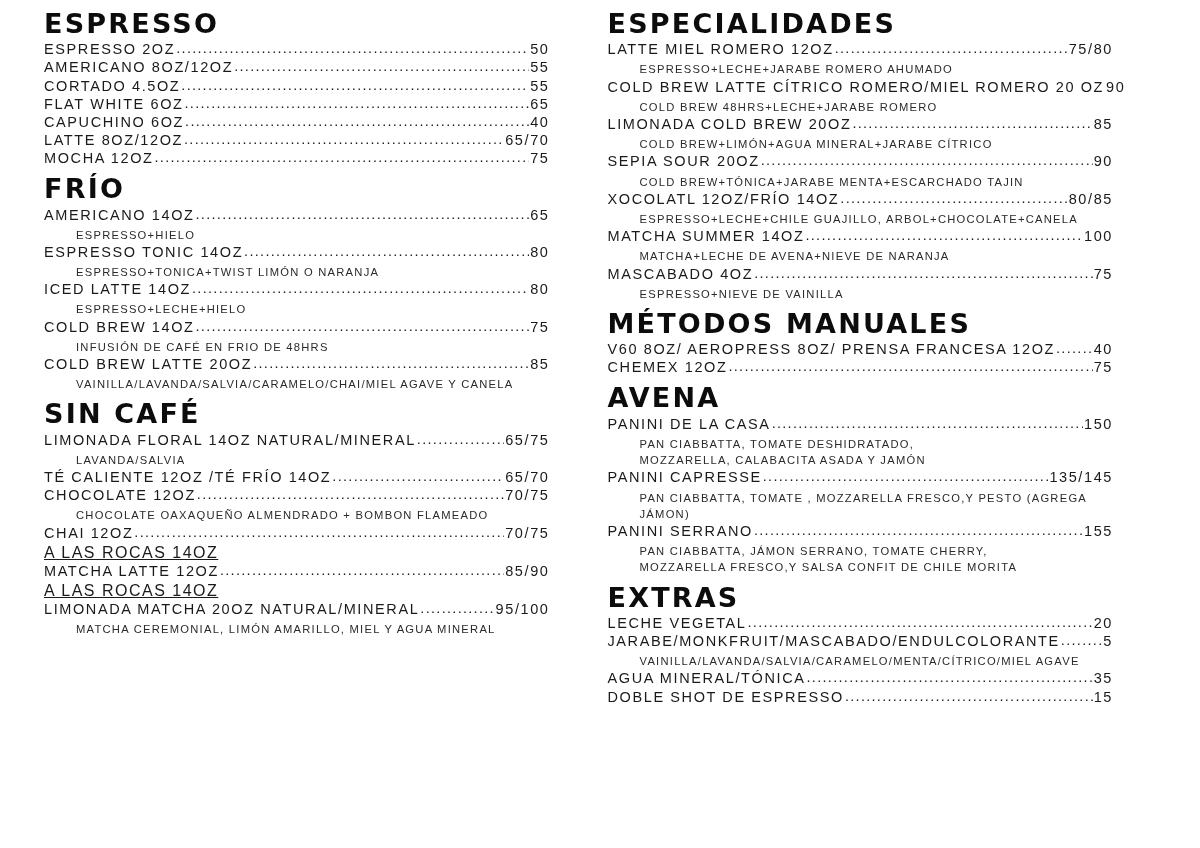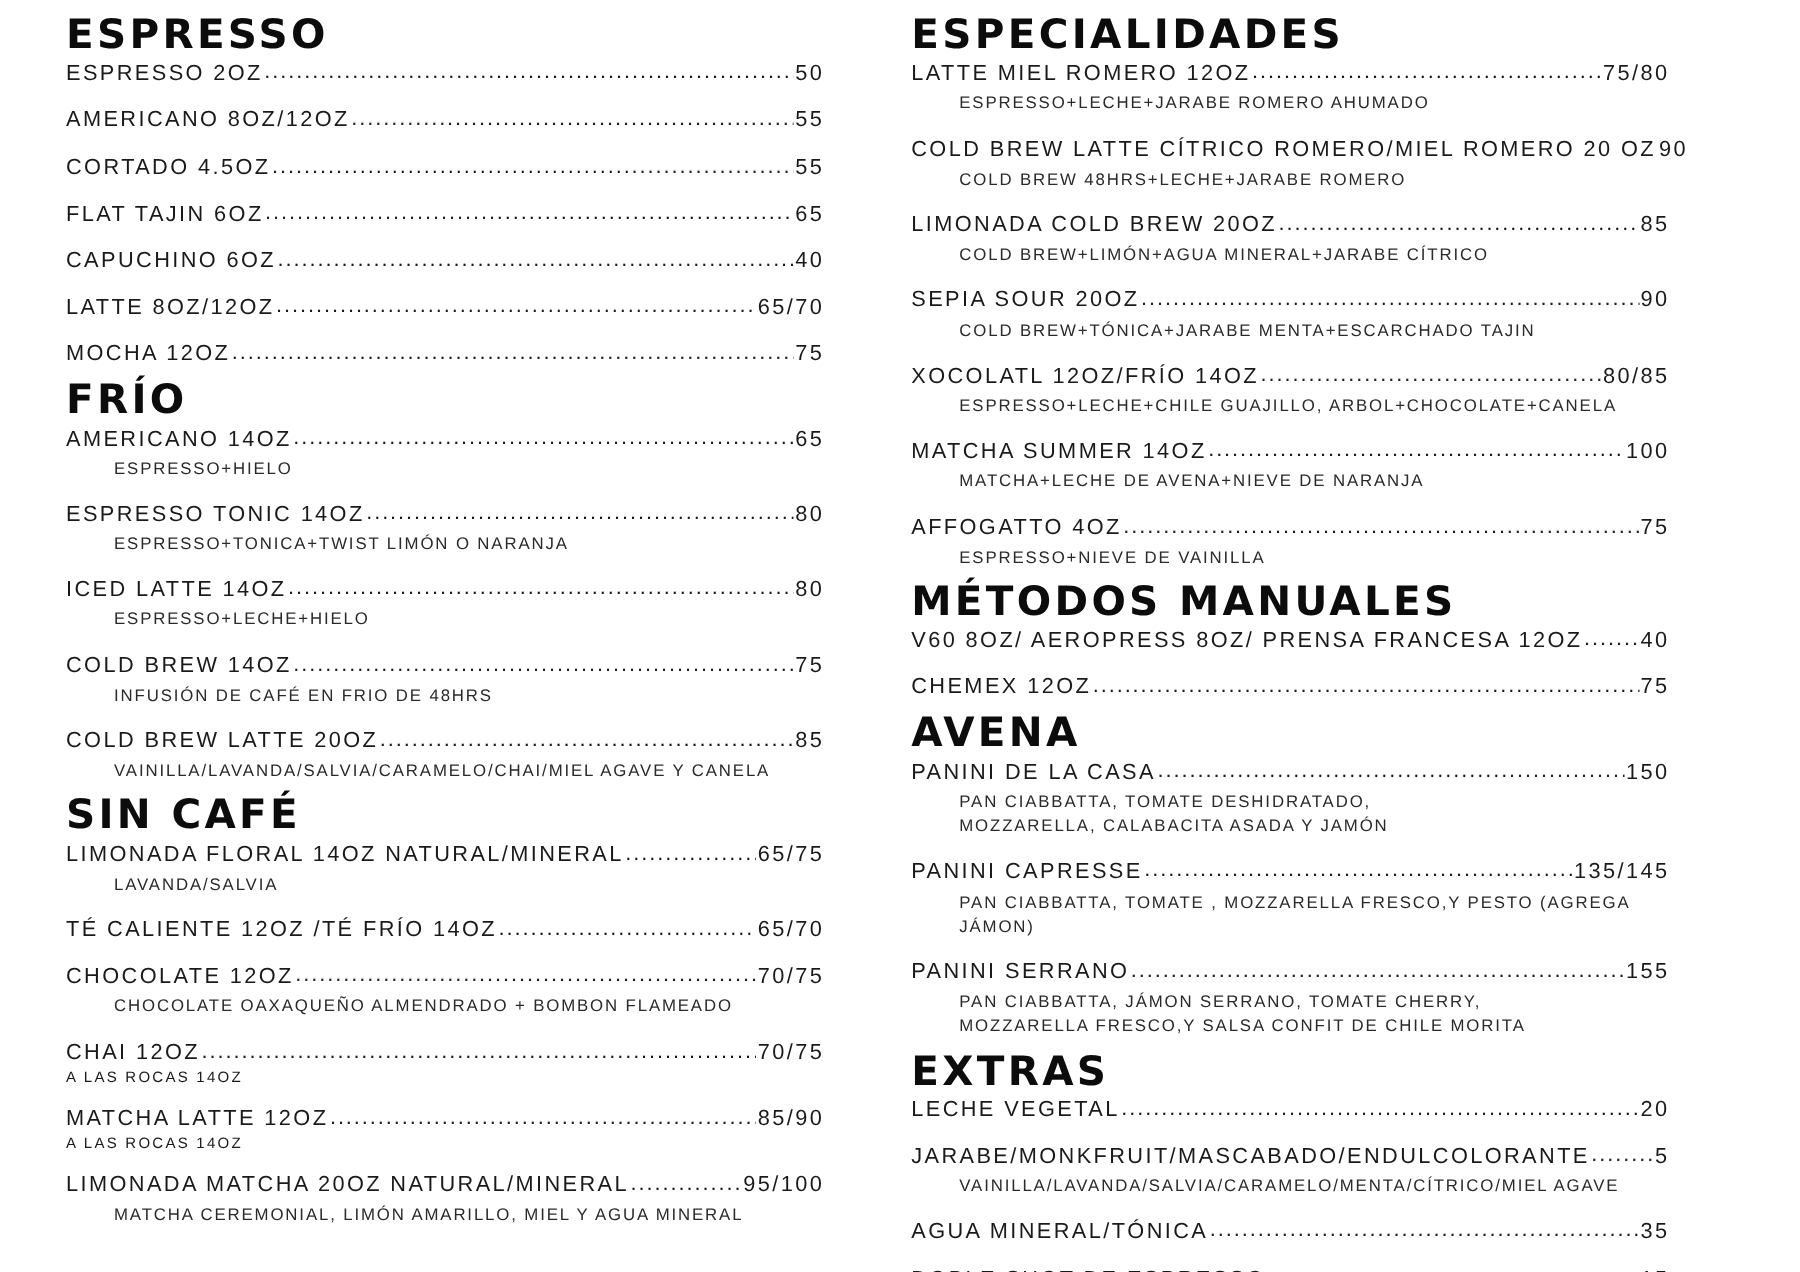--- a/index.html
+++ b/index.html
@@ -24,21 +24,20 @@
     font-family: "DejaVu Sans", sans-serif;
     font-weight: bold;
     font-size: 27px;
     letter-spacing: 2.2px;
     margin: 8px 0 1px 0;
     line-height: 1.05;
     color: #0c0c0c;
   }
   .section-title.first { margin-top: 0; }
   .item {
-    margin-top: 13px;
   }
   .item-line {
     display: flex;
     align-items: flex-end;
     font-size: 14.5px;
     letter-spacing: 1.6px;
     color: #1a1a1a;
     white-space: nowrap;
     line-height: 1.25;
   }
@@ -58,24 +57,25 @@
   .desc {
     font-size: 11.2px;
     letter-spacing: 1.25px;
     color: #2a2a2a;
     margin-top: 3px;
     line-height: 1.45;
     white-space: pre-line;
     padding-left: 32px;
   }
   .sub-under {
-    font-size: 10px;
+    font-size: 16px;
     letter-spacing: 1.5px;
     color: #1a1a1a;
     margin-top: 2px;
+    text-decoration: underline;
   }
   
   .section-title + .item { margin-top: 2px; }
 </style>
 </head>
 <body>
 
 <div id="menu">
     <div class="column">
       <div class="section-title first">ESPRESSO</div>
@@ -95,21 +95,21 @@
       </div>
       <div class="item">
         <div class="item-line">
           <span class="item-name">CORTADO 4.5OZ</span>
           <span class="dots">........................................................................................................................................................................................................</span>
           <span class="price">55</span>
         </div>
       </div>
       <div class="item">
         <div class="item-line">
-          <span class="item-name">FLAT TAJIN 6OZ</span>
+          <span class="item-name">FLAT WHITE 6OZ</span>
           <span class="dots">........................................................................................................................................................................................................</span>
           <span class="price">65</span>
         </div>
       </div>
       <div class="item">
         <div class="item-line">
           <span class="item-name">CAPUCHINO 6OZ</span>
           <span class="dots">........................................................................................................................................................................................................</span>
           <span class="price">40</span>
         </div>
@@ -263,21 +263,21 @@
       <div class="item">
         <div class="item-line">
           <span class="item-name">MATCHA SUMMER 14OZ</span>
           <span class="dots">........................................................................................................................................................................................................</span>
           <span class="price">100</span>
         </div>
         <div class="desc">MATCHA+LECHE DE AVENA+NIEVE DE NARANJA</div>
       </div>
       <div class="item">
         <div class="item-line">
-          <span class="item-name">AFFOGATTO 4OZ</span>
+          <span class="item-name">MASCABADO 4OZ</span>
           <span class="dots">........................................................................................................................................................................................................</span>
           <span class="price">75</span>
         </div>
         <div class="desc">ESPRESSO+NIEVE DE VAINILLA</div>
       </div>
       <div class="section-title">MÉTODOS MANUALES</div>
       <div class="item">
         <div class="item-line">
           <span class="item-name">V60 8OZ/ AEROPRESS 8OZ/ PRENSA FRANCESA 12OZ</span>
           <span class="dots">........................................................................................................................................................................................................</span>

